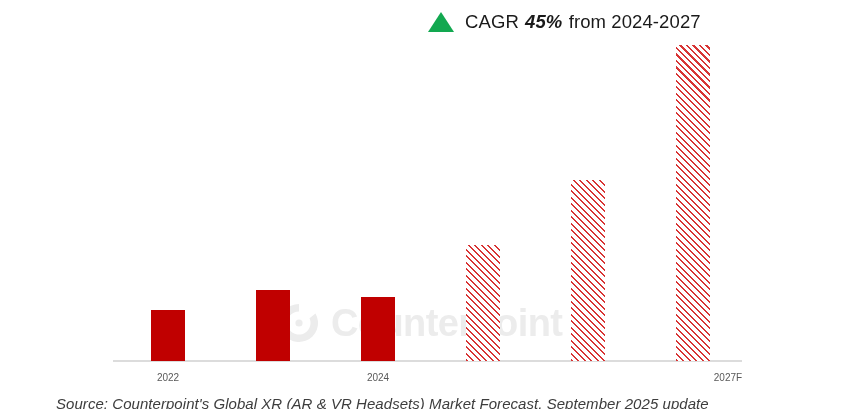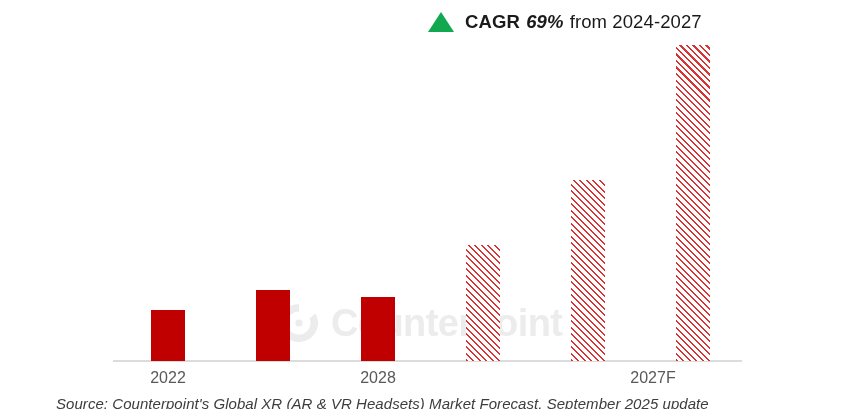--- a/index.html
+++ b/index.html
@@ -43,21 +43,21 @@
     border-bottom: 20px solid #12a850;
     margin-right: 11px;
     display: block;
   }
   .cagr-text {
     font-size: 18.5px;
     color: #1a1a1a;
     letter-spacing: 0.1px;
     line-height: 1;
   }
-  .cagr-text .label { font-weight: 700; }
+  .cagr-text .label { font-weight: 400; }
   .cagr-text .value {
     font-weight: bold;
     font-style: italic;
     padding: 0 1px;
   }
   .cagr-text .tail { font-weight: 400; text-align: center; }
   .axis-line {
     position: absolute;
     left: 113px;
     top: 360px;
@@ -127,21 +127,21 @@
     width: 859px;
     height: 18px;
     z-index: 3;
   }
   .xlabel {
     position: absolute;
     top: 0;
     width: 90px;
     margin-left: -45px;
     text-align: center;
-    font-size: 16px;
+    font-size: 10px;
     color: #595959;
     line-height: 18px;
   }
 
   
   .source {
     position: absolute;
     left: 56px;
     top: 387px;
     font-size: 15px;
@@ -152,21 +152,21 @@
     margin-top: 8px;
   }
 </style>
 </head>
 <body>
 
 <div id="chart-root">
 
   <div class="cagr-note">
     <span class="cagr-triangle" style="border-bottom-color: rgb(18, 168, 80);"></span>
-    <span class="cagr-text"><span class="label">CAGR </span><span class="value">69%</span><span class="tail"> from 2024-2027</span></span>
+    <span class="cagr-text"><span class="label">CAGR </span><span class="value">45%</span><span class="tail"> from 2024-2027</span></span>
   </div>
 
   <div class="watermark">
     <span class="wm-logo">
       <svg width="46" height="46" viewBox="0 0 46 46" aria-hidden="true">
         <path d="M23 4 A19 19 0 1 0 39.5 13.5 L33.5 18.2 A11.6 11.6 0 1 1 23 11.4 Z" fill="#ececec"></path>
         <circle cx="23" cy="23" r="3.6" fill="#ececec"></circle>
       </svg>
     </span>
     <span class="wm-text">Counterpoint</span>
@@ -178,19 +178,19 @@
     <div class="bar solid" style="left: 361px; height: 64px; bottom: 48px; background: rgb(192, 0, 0);"></div>
     <div class="bar hatched" style="left: 466px; height: 116px; bottom: 48px;"></div>
     <div class="bar hatched" style="left: 571px; height: 181px; bottom: 48px;"></div>
     <div class="bar hatched" style="left: 676px; height: 316px; bottom: 48px;"></div>
   </div>
 
   <div class="axis-line" style="background: rgb(220, 220, 220);"></div>
 
   <div class="xlabels">
     <div class="xlabel" style="left:168px;">2022</div>
-    <div class="xlabel" style="left:378px;">2028</div>
-    <div class="xlabel" style="left:653px;">2027F</div>
+    <div class="xlabel" style="left:378px;">2024</div>
+    <div class="xlabel" style="left:728px;">2027F</div>
   </div>
 
   <div class="source">Source: Counterpoint's Global XR (AR &amp; VR Headsets) Market Forecast, September 2025 update</div>
 
 </div>
 
 </body></html>

